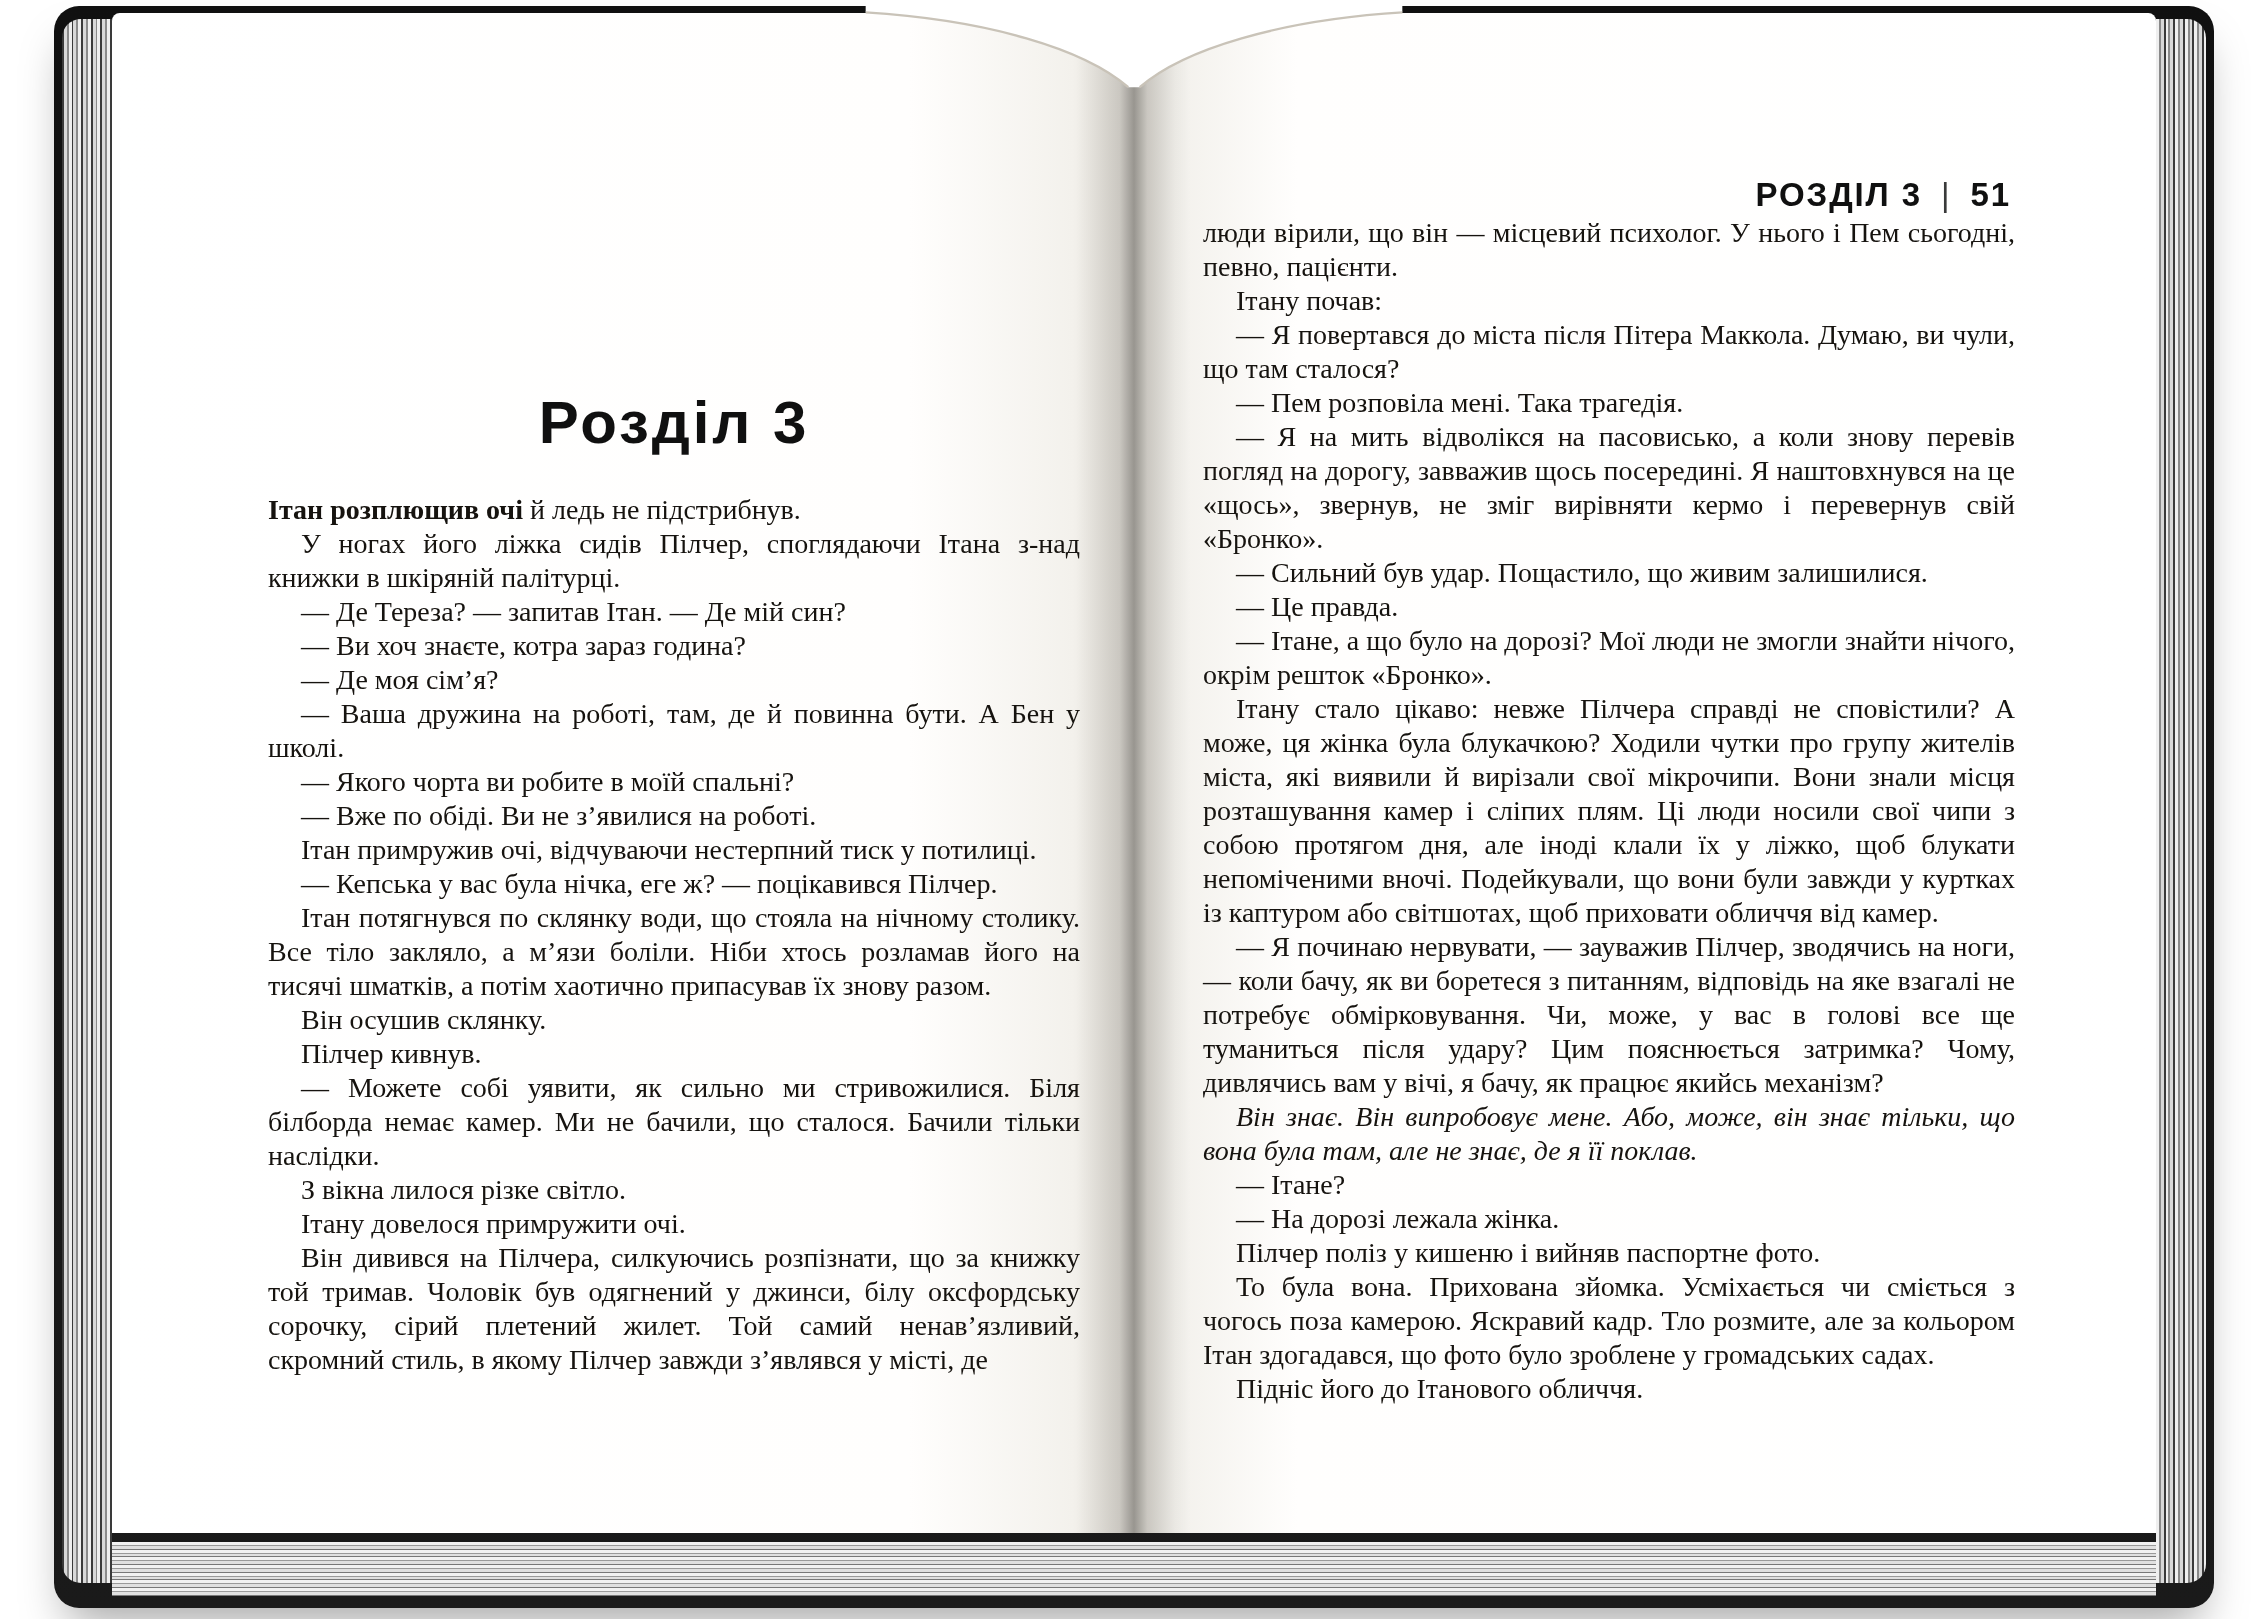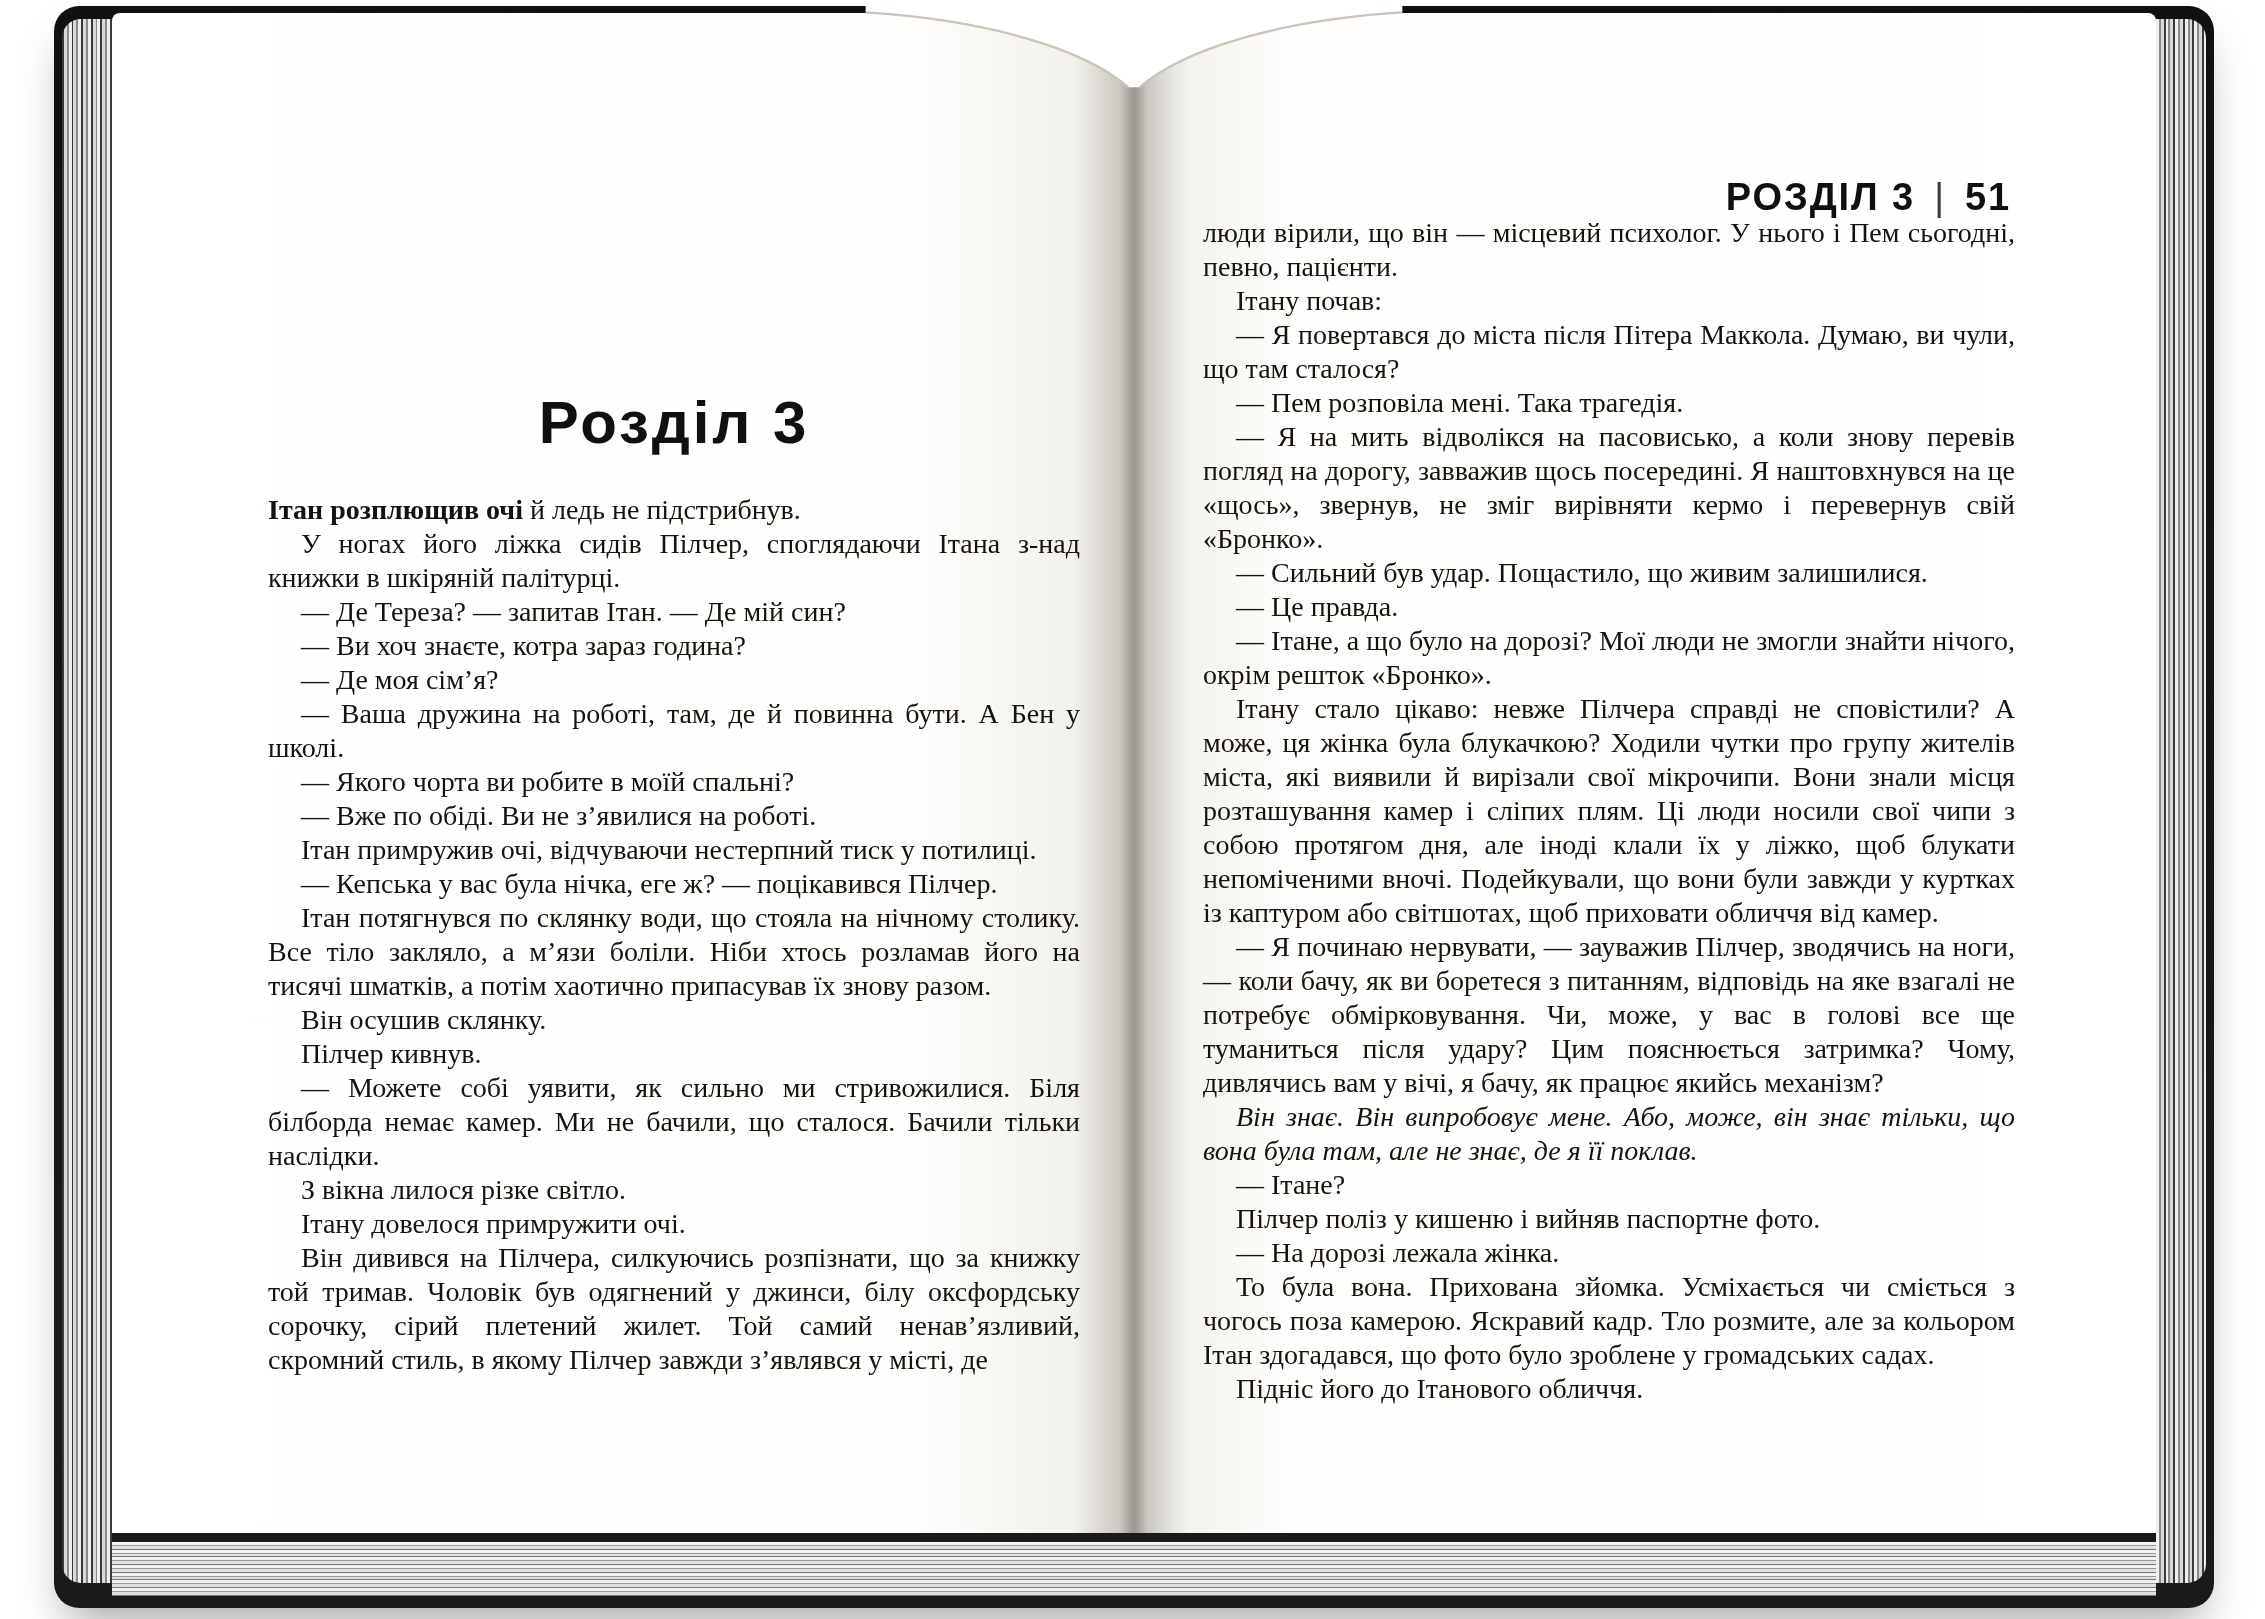--- a/index.html
+++ b/index.html
@@ -93,21 +93,21 @@
   }
   p.par { text-indent: 33px; }
   p.par.no-indent { text-indent: 0; }
   p.par.italic { font-style: italic; }
   .opening-bold { font-weight: 700; margin-top: 27px; }
   .running-header {
     position: absolute;
     right: 145px; top: 163px;
     font-family: "Liberation Sans", "DejaVu Sans", sans-serif;
     font-weight: 700;
-    font-size: 38px;
+    font-size: 33px;
     letter-spacing: 1.9px;
     color: #101010;
     white-space: nowrap;
   }
   .running-header .sep {
     display: inline-block;
     margin: 0 19px;
     font-weight: 400;
     color: #3a3a3a;
   }
@@ -155,22 +155,22 @@
         <p class="par">— Я повертався до міста після Пітера Маккола. Думаю, ви чули, що там сталося?</p>
         <p class="par">— Пем розповіла мені. Така трагедія.</p>
         <p class="par">— Я на мить відволікся на пасовисько, а коли знову перевів погляд на дорогу, завважив щось посередині. Я наштовхнувся на це «щось», звернув, не зміг вирівняти кермо і перевернув свій «Бронко».</p>
         <p class="par">— Сильний був удар. Пощастило, що живим залишилися.</p>
         <p class="par">— Це правда.</p>
         <p class="par">— Ітане, а що було на дорозі? Мої люди не змогли знайти нічого, окрім решток «Бронко».</p>
         <p class="par">Ітану стало цікаво: невже Пілчера справді не сповістили? А може, ця жінка була блукачкою? Ходили чутки про групу жителів міста, які виявили й вирізали свої мікрочипи. Вони знали місця розташування камер і сліпих плям. Ці люди носили свої чипи з собою протягом дня, але іноді клали їх у ліжко, щоб блукати непоміченими вночі. Подейкували, що вони були завжди у куртках із каптуром або світшотах, щоб приховати обличчя від камер.</p>
         <p class="par">— Я починаю нервувати, — зауважив Пілчер, зводячись на ноги, — коли бачу, як ви боретеся з питанням, відповідь на яке взагалі не потребує обмірковування. Чи, може, у вас в голові все ще туманиться після удару? Цим пояснюється затримка? Чому, дивлячись вам у вічі, я бачу, як працює якийсь механізм?</p>
         <p class="par italic">Він знає. Він випробовує мене. Або, може, він знає тільки, що вона була там, але не знає, де я її поклав.</p>
         <p class="par">— Ітане?</p>
+        <p class="par">— На дорозі лежала жінка.</p>
         <p class="par">Пілчер поліз у кишеню і вийняв паспортне фото.</p>
-        <p class="par">— На дорозі лежала жінка.</p>
         <p class="par">То була вона. Прихована зйомка. Усміхається чи сміється з чогось поза камерою. Яскравий кадр. Тло розмите, але за кольором Ітан здогадався, що фото було зроблене у громадських садах.</p>
         <p class="par">Підніс його до Ітанового обличчя.</p>
       </div>
     </div>
 
     <div class="spine-shadow"></div>
 
     <svg class="top-notch" viewBox="0 0 560 96" xmlns="http://www.w3.org/2000/svg" aria-hidden="true">
       <path d="M0,0 H560 V14 C432,22 332,52 286,92 H274 C228,52 128,22 0,14 Z" fill="#ffffff"></path>
       <path d="M560,14 C432,22 332,52 286,92 M0,14 C128,22 228,52 274,92" fill="none" stroke="#c9c3b8" stroke-width="2.5"></path>

